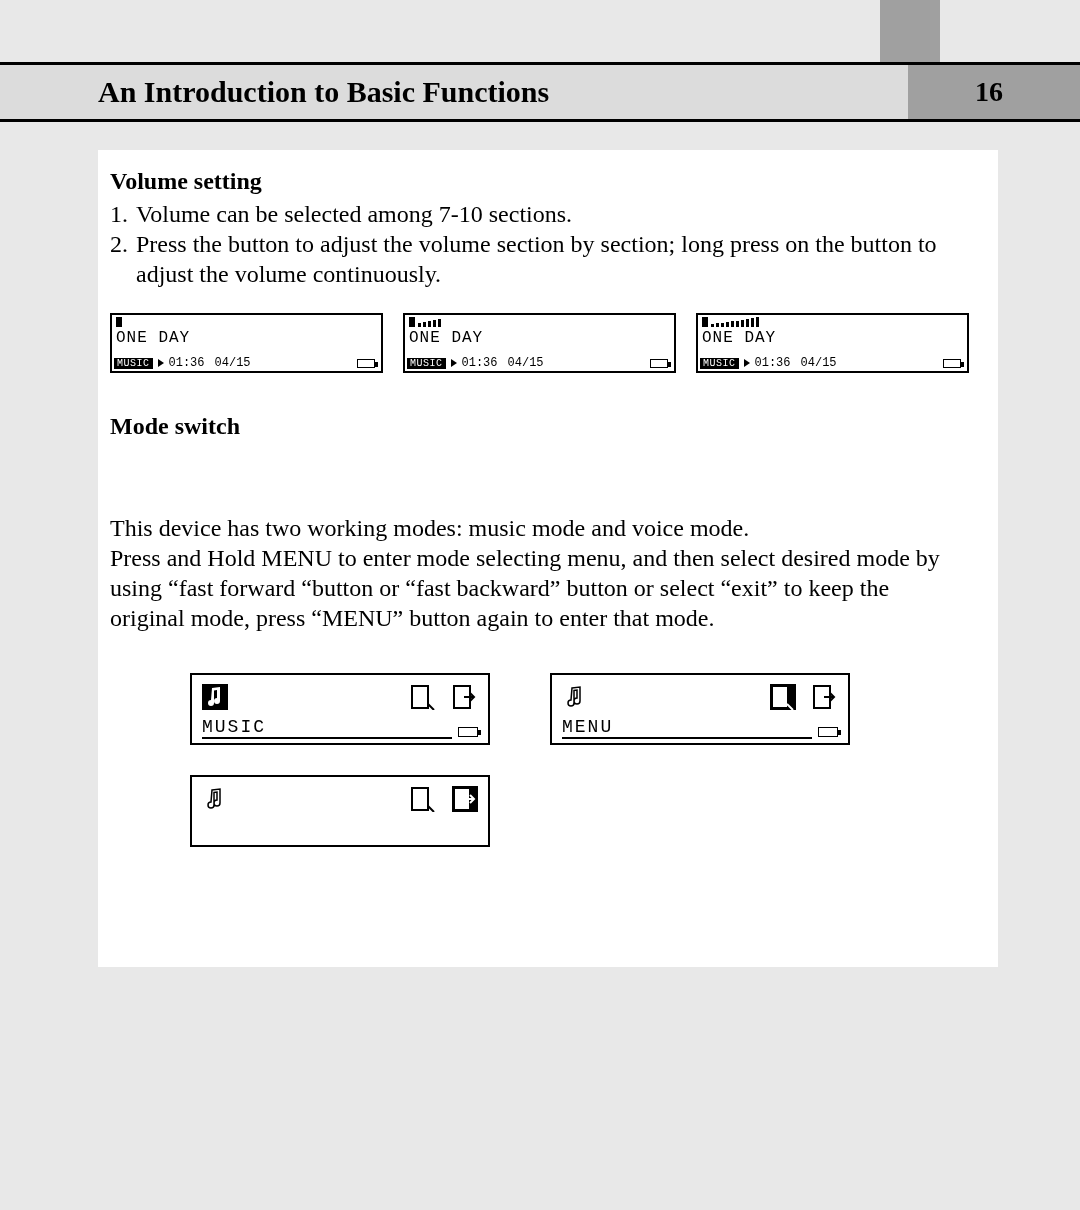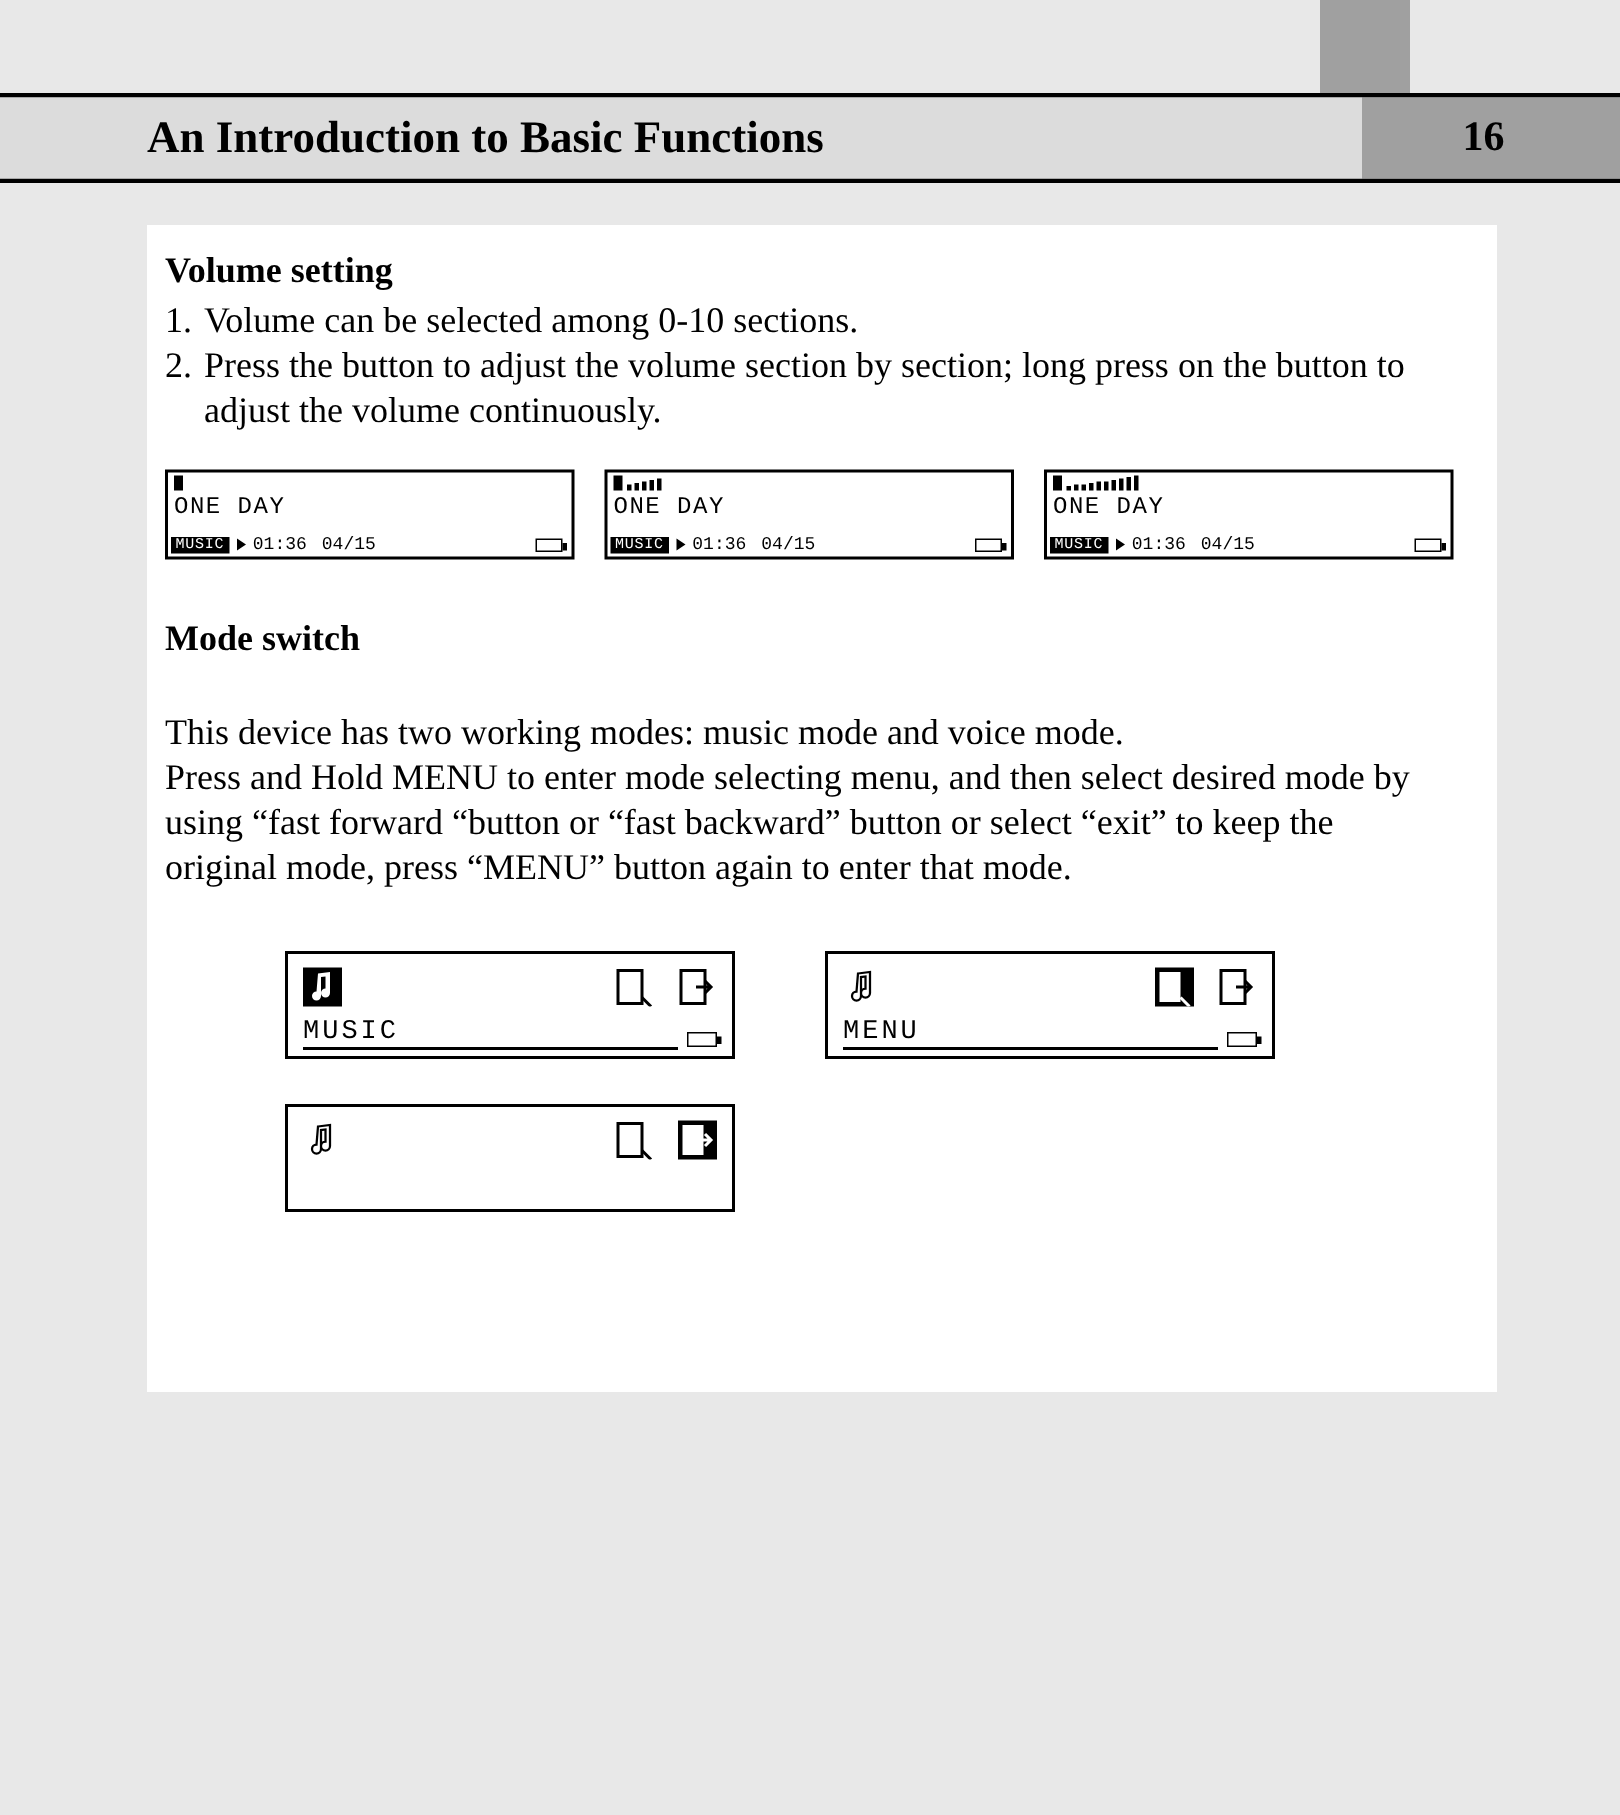--- a/index.html
+++ b/index.html
@@ -220,21 +220,21 @@
   <div class="header-title">An Introduction to Basic Functions</div>
   <div class="header-pagebox">16</div>
 </div>
 
 <div class="content">
 
   <div class="section-h">Volume setting</div>
   <div class="num-list">
     <div class="num-item">
       <span class="num">1.</span>
-      <span class="txt">Volume can be selected among 0-10 sections.</span>
+      <span class="txt">Volume can be selected among 7-10 sections.</span>
     </div>
     <div class="num-item">
       <span class="num">2.</span>
       <span class="txt">Press the button to adjust the volume section by section; long press on the button to adjust the volume continuously.</span>
     </div>
   </div>
 
   <div class="lcd-row">
 
     <div class="lcd">
@@ -290,21 +290,21 @@
         <span class="lcd-play-icon"></span>
         <span class="lcd-time">01:36</span>
         <span class="lcd-idx">04/15</span>
         <span class="lcd-batt"></span>
       </div>
     </div>
   </div>
 
   <div class="section-h">Mode switch</div>
   <div class="section-gap"></div>
-  <div class="body-text" style="white-space: pre-line;">This device has two working modes: music mode and voice mode.
+  <div class="body-text" style="white-space: pre-line; margin-top: 39px;">This device has two working modes: music mode and voice mode.
 Press and Hold MENU to enter mode selecting menu, and then select desired mode by using “fast forward “button or “fast backward” button or select “exit” to keep the original mode, press “MENU” button again to enter that mode.</div>
 
   <div class="mode-grid">
 
     <div class="mode-lcd">
       <div class="mode-icons">
         <span class="m-icon sel">
           <svg viewBox="0 0 26 26" width="26" height="26">
               <path d="M10 4 L18 3 L18 17 A3 3 0 1 1 15 14 L15 6 L12 6.4 L12 19 A3 3 0 1 1 9 16 Z" fill="#fff"></path>
             </svg>

